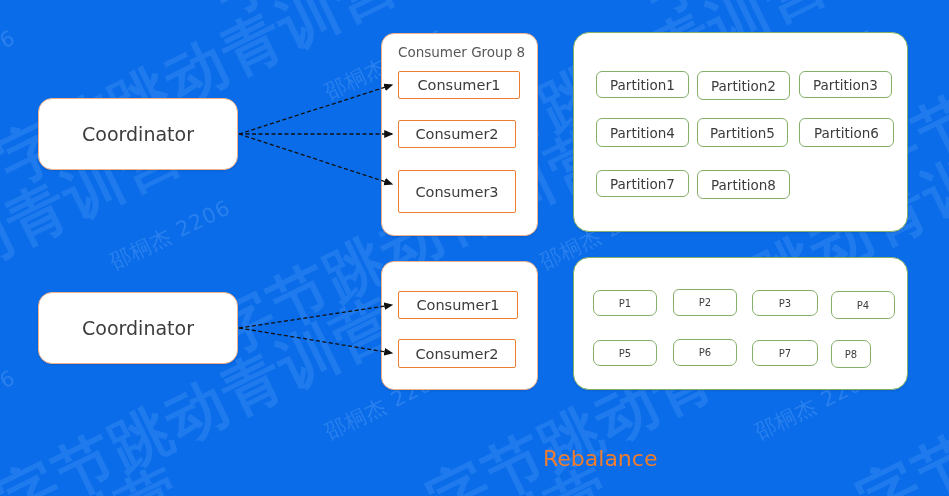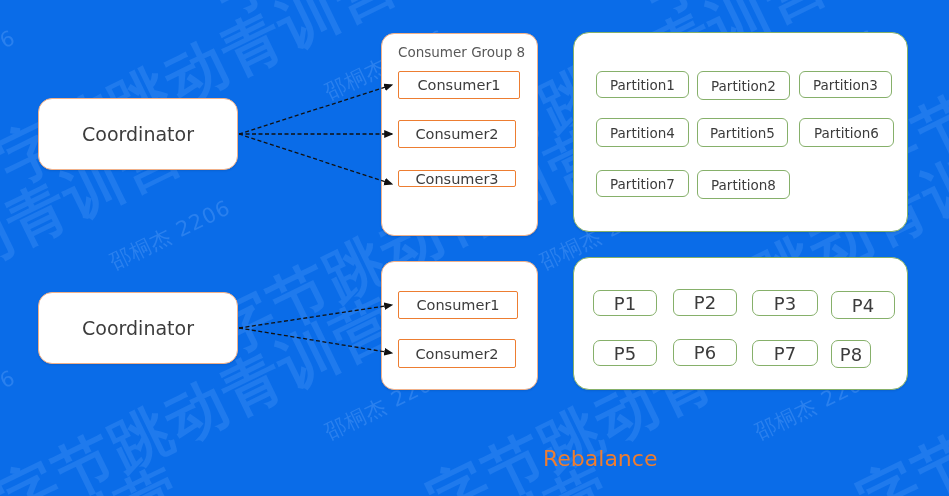--- a/index.html
+++ b/index.html
@@ -119,21 +119,21 @@
     color: #3c3c3c;
     font-size: 13.5px;
     font-family: "DejaVu Sans", sans-serif;
     z-index: 4;
   }
 
   .pbox {
     border: 1.5px solid #86b06a;
     border-radius: 7px;
     color: #3c3c3c;
-    font-size: 18px;
+    font-size: 10px;
     font-family: "DejaVu Sans", sans-serif;
     z-index: 4;
   }
 
   .caption {
     position: absolute;
     z-index: 5;
     color: #ed7d31;
     font-size: 22px;
     font-family: "DejaVu Sans", sans-serif;
@@ -194,21 +194,21 @@
   </div>
 
   <div class="node group-box" id="grp-0" style="left: 381px; top: 33px; width: 157px; height: 203px;"></div>
   <div class="group-title" id="grp-title-0" style="left: 398px; top: 44px;">Consumer Group 8</div>
   <div class="node consumer" id="c-0-0" style="left: 398px; top: 71px; width: 122px; height: 28px;">
     <span>Consumer1</span>
   </div>
   <div class="node consumer" id="c-0-1" style="left: 398px; top: 120px; width: 118px; height: 28px;">
     <span>Consumer2</span>
   </div>
-  <div class="node consumer" id="c-0-2" style="left: 398px; top: 170px; width: 118px; height: 17px;">
+  <div class="node consumer" id="c-0-2" style="left: 398px; top: 170px; width: 118px; height: 43px;">
     <span>Consumer3</span>
   </div>
 
   <div class="node group-box" id="grp-1" style="left: 381px; top: 261px; width: 157px; height: 129px;"></div>
   <div class="node consumer" id="c-1-0" style="left: 398px; top: 291px; width: 120px; height: 28px;">
     <span>Consumer1</span>
   </div>
   <div class="node consumer" id="c-1-1" style="left: 398px; top: 339px; width: 118px; height: 29px;">
     <span>Consumer2</span>
   </div>

